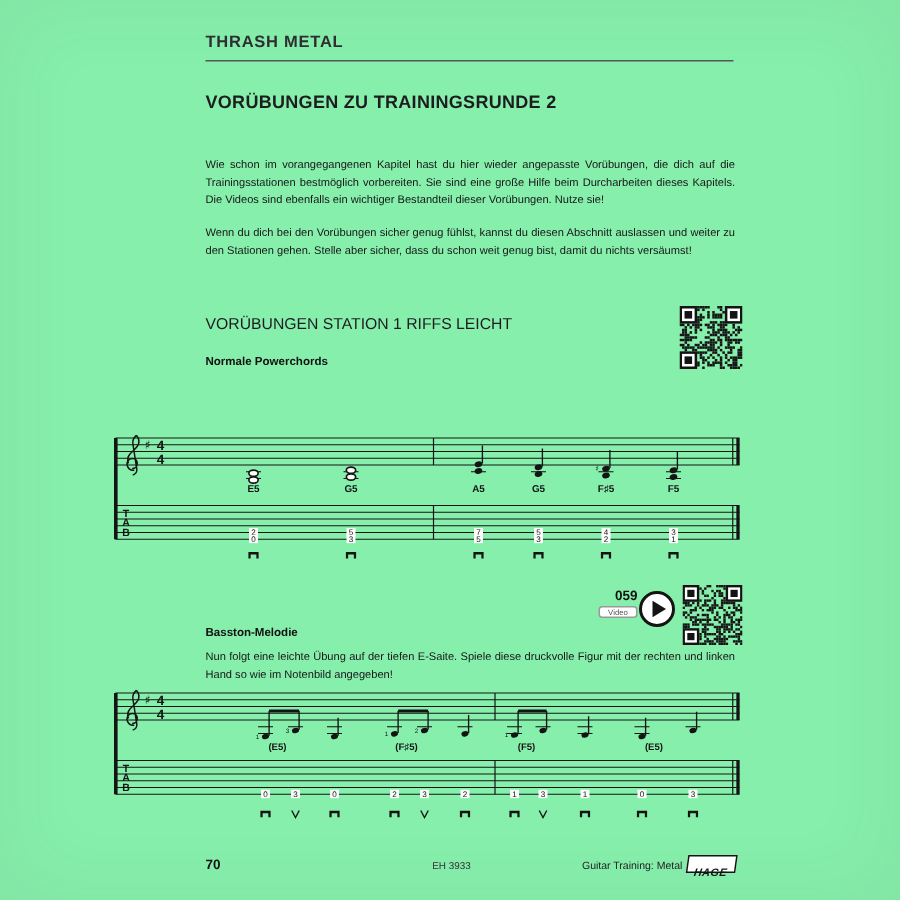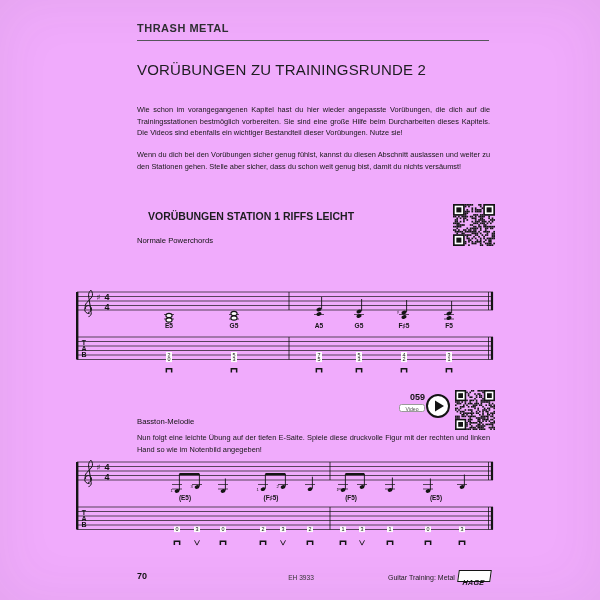--- a/index.html
+++ b/index.html
@@ -1,29 +1,29 @@
 <!DOCTYPE html>
 <html><head>
 <meta charset="utf-8">
 <style>
   html,body{margin:0;padding:0;background:#e9e9e7;}
-  .page{position:relative;width:600px;height:600px;background:#f0abfc;overflow:hidden;
+  .page{position:relative;width:600px;height:600px;background:#86efac;overflow:hidden;
         font-family:"Liberation Sans",sans-serif;color:#1a1a1a;
         box-shadow:inset 0 0 55px rgba(70,70,60,.07);}
   .chapter{position:absolute;left:137px;top:22px;font-size:11px;font-weight:700;
            letter-spacing:.5px;color:#2e2e32;}
   .rule{position:absolute;left:137px;top:40px;width:352px;height:1px;background:#55555a;}
-  .title{position:absolute;left:137px;top:61px;font-size:15px;font-weight:400;
+  .title{position:absolute;left:137px;top:61px;font-size:12px;font-weight:700;
          letter-spacing:.2px;color:#1d1d20;}
   .para{position:absolute;left:137px;width:353px;font-size:7.4px;line-height:1.52;
         text-align:justify;color:#161616;}
   #p1{top:97px}
   #p2{top:142px}
-  .sect{position:absolute;left:148px;top:210px;font-size:10.5px;font-weight:700;color:#1d1d20;}
-  .sub{position:absolute;left:137px;font-size:7.7px;font-weight:400;color:#111;}
+  .sect{position:absolute;left:137px;top:210px;font-size:10.5px;font-weight:400;color:#1d1d20;}
+  .sub{position:absolute;left:137px;font-size:7.7px;font-weight:700;color:#111;}
   #sub1{top:236px}
   #sub2{top:417px}
   #px1{top:246px}
   #px2{top:425px}
   .video-badge{position:absolute;width:52px;height:28px;}
   #vb1{left:398px;top:203px}
   #vb2{left:398px;top:392px}
   .vnum{position:absolute;left:0;top:0;width:27px;text-align:right;font-size:9px;
         font-weight:700;color:#111;}
   .vtag{position:absolute;left:1px;top:11.5px;width:26px;height:8px;border:1px solid #9a9a9a;

